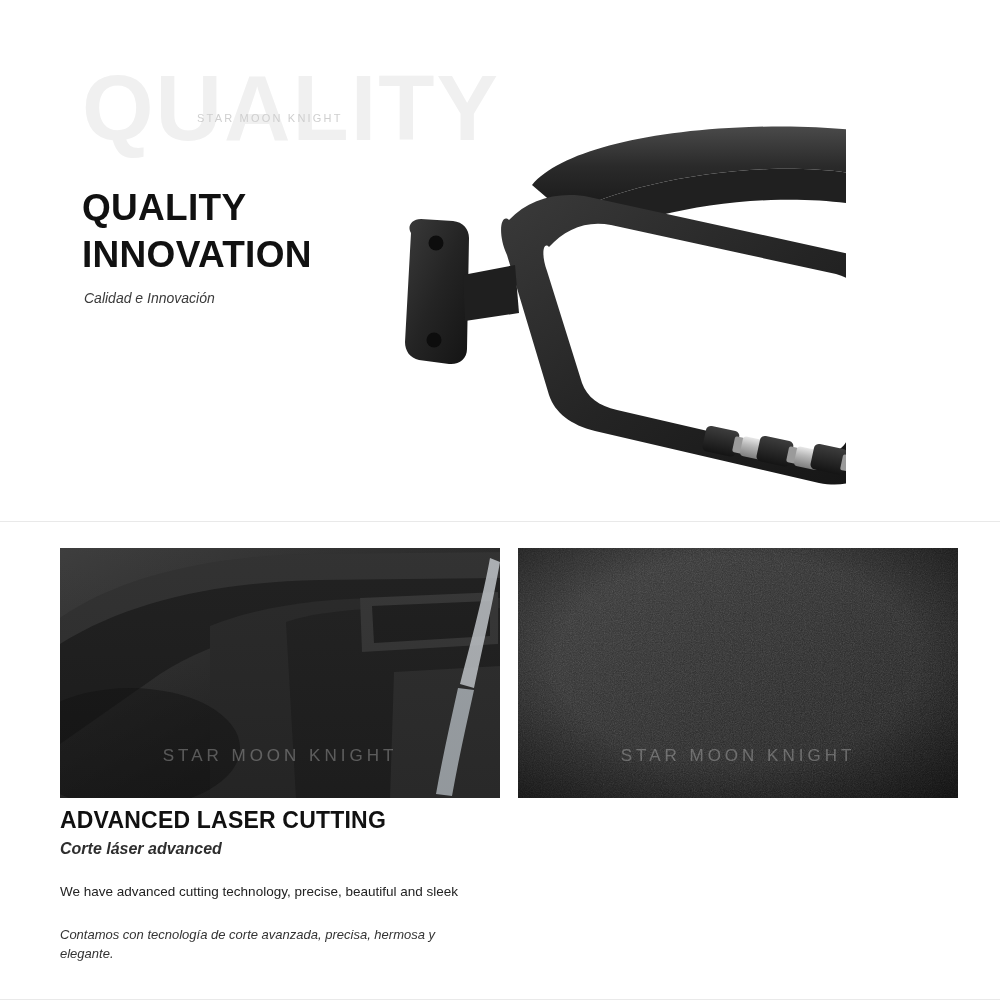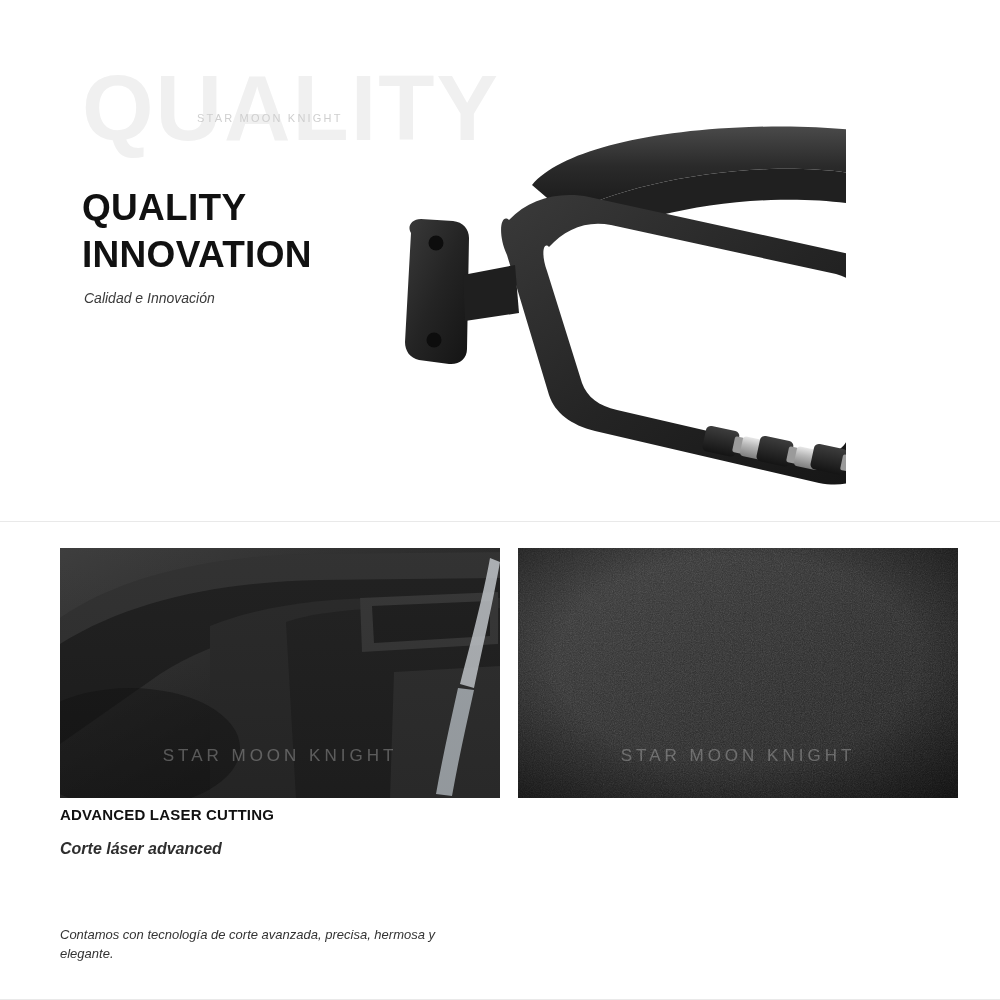--- a/index.html
+++ b/index.html
@@ -129,21 +129,21 @@
     text-align: center;
     font-size: 17px;
     letter-spacing: 4px;
     color: rgba(255,255,255,0.28);
     font-weight: 500;
     pointer-events: none;
   }
 
   .feat-title {
     position: absolute;
-    font-size: 15px;
+    font-size: 23px;
     font-weight: bold;
     color: #111;
     letter-spacing: 0.2px;
     line-height: 1.22;
   }
   .feat-title.l { left: 60px; top: 284px; width: 430px; }
 
   .feat-sub {
     position: absolute;
     font-size: 16px;
@@ -297,20 +297,21 @@
         <path d="M430 10 C424 44, 412 90, 400 136 L414 140 C424 94, 434 48, 440 14 Z" fill="#cfd3d8" opacity="0.85"></path>
         <path d="M398 140 C390 176, 382 212, 376 246 L392 248 C398 214, 406 178, 414 142 Z" fill="#b9bfc6" opacity="0.85"></path>
         <ellipse cx="70" cy="200" rx="110" ry="60" fill="#0e0e0e" opacity="0.5"></ellipse>
         <rect width="440" height="250" fill="url(#pl2)" opacity="0.12"></rect>
       </svg>
       <div class="photo-wm">STAR MOON KNIGHT</div>
     </div>
 
     <div class="feat-title l">ADVANCED LASER CUTTING</div>
     <div class="feat-sub l">Corte láser advanced</div>
+    <div class="feat-body l">We have advanced cutting technology, precise, beautiful and sleek</div>
     <div class="feat-body-es l">Contamos con tecnología de corte avanzada, precisa, hermosa y elegante.</div>
   </div>
 
   <div class="feature right">
     <div class="photo r">
       <svg viewBox="0 0 440 250" width="440" height="250" xmlns="http://www.w3.org/2000/svg">
         <defs>
           <filter id="grain">
             <feTurbulence type="fractalNoise" baseFrequency="0.9" numOctaves="4" result="n"></feTurbulence>
             <feColorMatrix type="saturate" values="0"></feColorMatrix>

